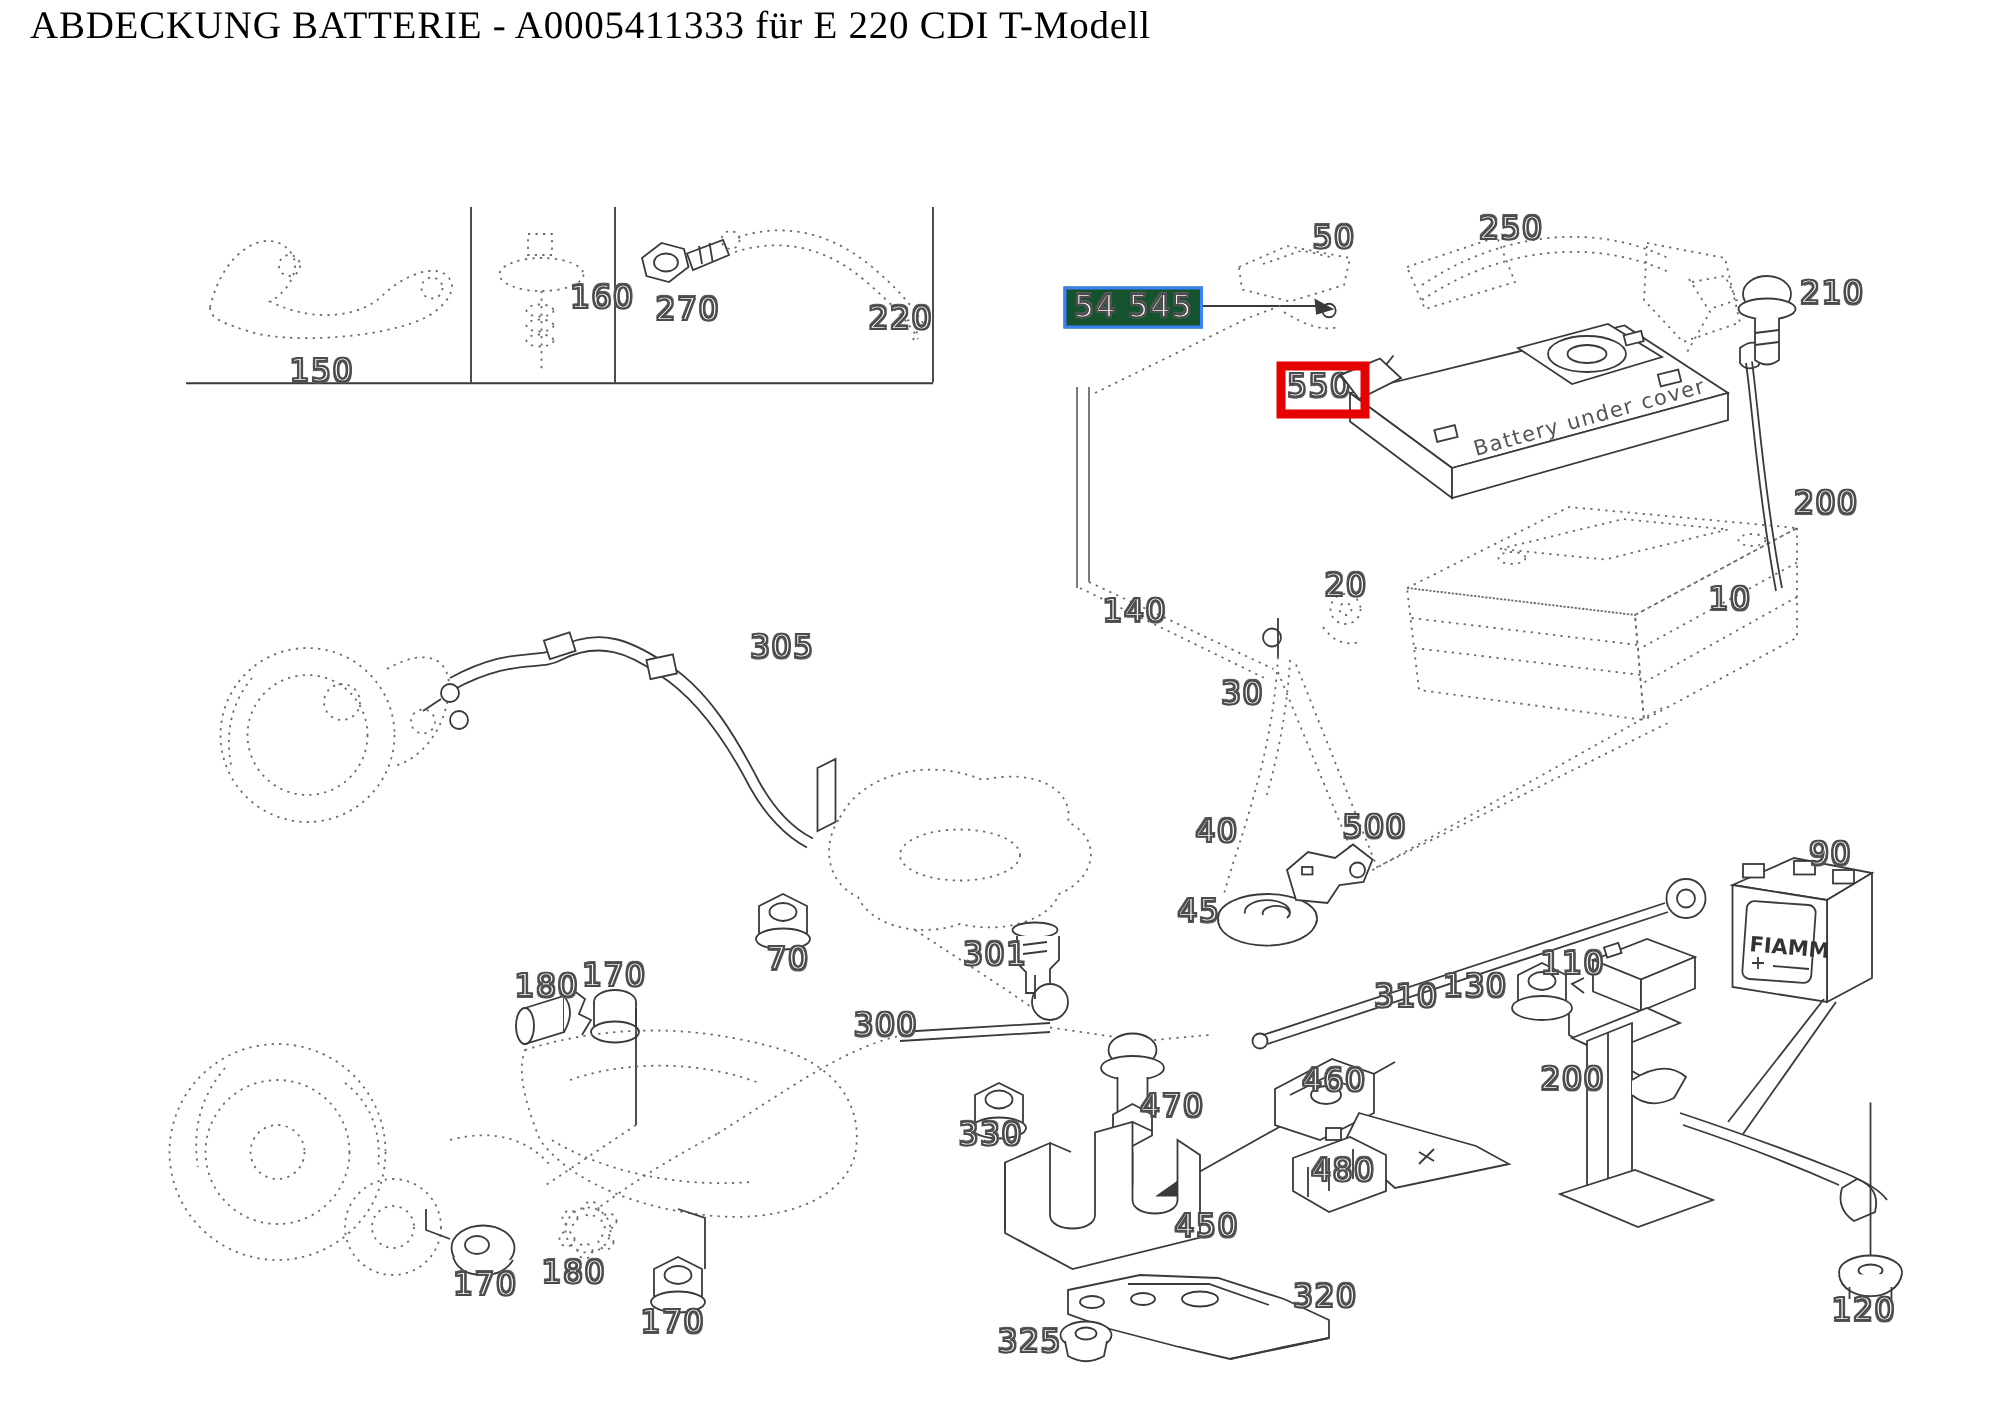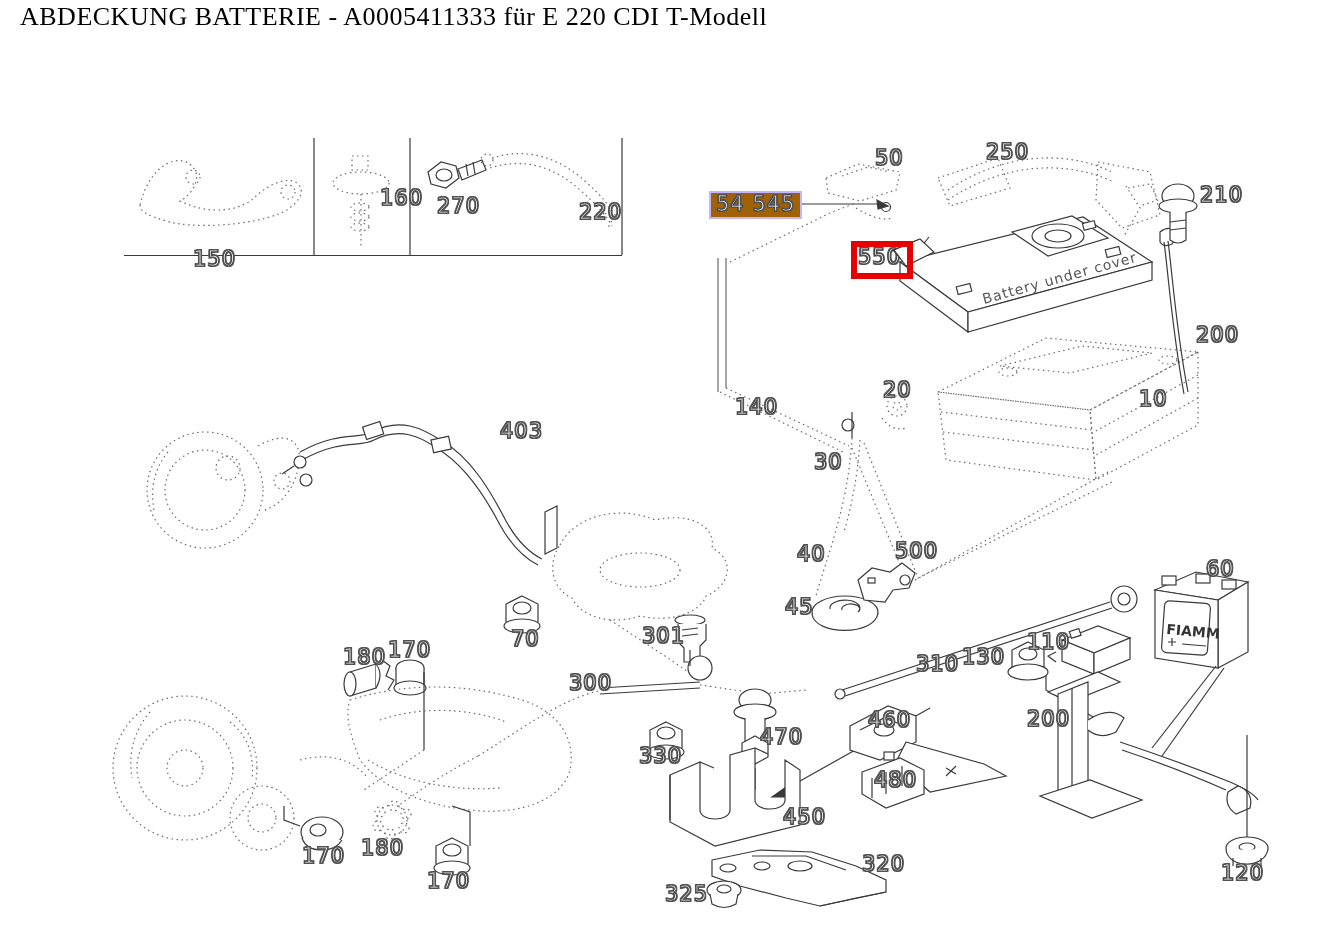--- a/index.html
+++ b/index.html
@@ -8,21 +8,21 @@
   #page-title{position:absolute;left:20px;top:2px;font-family:"Liberation Serif",serif;
          font-size:26px;color:#000;white-space:nowrap;letter-spacing:.5px;}
   #footer-caption{position:absolute;left:141px;top:899px;font-family:"Liberation Serif",serif;
          font-size:20px;color:#111;white-space:nowrap;}
   #diagram-svg{position:absolute;left:0;top:0;z-index:3;}
   #labels .pnum{position:absolute;z-index:4;color:#fff;font-size:21px;line-height:1;
          letter-spacing:1px;white-space:nowrap;cursor:default;
          -webkit-text-stroke:1.2px #4a4a4a;
          text-shadow:-1px -1px 0 #5a5a5a,1px -1px 0 #5a5a5a,-1px 1px 0 #5a5a5a,1px 1px 0 #5a5a5a;}
   #labels .pnum.under{z-index:2;}
-  #labels .pnum.boxed{border:2px solid #c4b5fd;padding:1px 5px 2px 5px;background:#a16207;}
+  #labels .pnum.boxed{border:2px solid #3b82f6;padding:1px 5px 2px 5px;background:#14532d;}
   #highlight-frame{position:absolute;z-index:5;border:6px solid #e60000;background:transparent;}
 </style>
 </head>
 <body>
 
 <div id="stage">
 
   <div id="page-title">ABDECKUNG BATTERIE - A0005411333 für E 220 CDI T-Modell</div>
 
   <svg id="diagram-svg" width="1326" height="938" viewBox="0 0 1326 938">
@@ -365,51 +365,51 @@
         <path d="M470,846 L470,812 L452,806" fill="none"></path>
       </g>
 
       <g fill="#fff">
         <polygon points="894,250 920,239 934,252 906,266"></polygon>
       </g>
     </g>
   </svg>
 
   <div id="labels">
-      <div class="pnum" style="left: 193px; top: 237px; margin-top: 12px;">150</div>
+      <div class="pnum" style="left: 193px; top: 237px;">150</div>
       <div class="pnum" style="left: 380px; top: 188px;">160</div>
       <div class="pnum" style="left: 437px; top: 196px;">270</div>
       <div class="pnum" style="left: 579px; top: 202px;">220</div>
       <div class="pnum" style="left: 875px; top: 148px;">50</div>
       <div class="pnum boxed" style="left: 709px; top: 191px;">54 545</div>
       <div class="pnum under" style="left: 858px; top: 247px;">550</div>
       <div class="pnum" style="left: 986px; top: 142px;">250</div>
       <div class="pnum" style="left: 1200px; top: 185px;">210</div>
       <div class="pnum" style="left: 1196px; top: 292px; margin-top: 33px;">200</div>
       <div class="pnum" style="left: 735px; top: 397px;">140</div>
       <div class="pnum" style="left: 883px; top: 380px;">20</div>
       <div class="pnum" style="left: 1139px; top: 389px;">10</div>
       <div class="pnum" style="left: 814px; top: 452px;">30</div>
       <div class="pnum" style="left: 797px; top: 544px;">40</div>
       <div class="pnum" style="left: 895px; top: 541px;">500</div>
       <div class="pnum under" style="left: 785px; top: 597px;">45</div>
-      <div class="pnum" style="left: 500px; top: 421px;">403</div>
+      <div class="pnum" style="left: 500px; top: 421px;">305</div>
       <div class="pnum" style="left: 511px; top: 629px;">70</div>
       <div class="pnum" style="left: 642px; top: 626px;">301</div>
       <div class="pnum" style="left: 343px; top: 647px;">180</div>
       <div class="pnum" style="left: 388px; top: 640px;">170</div>
       <div class="pnum" style="left: 569px; top: 673px;">300</div>
       <div class="pnum" style="left: 639px; top: 746px;">330</div>
       <div class="pnum" style="left: 760px; top: 727px;">470</div>
       <div class="pnum" style="left: 868px; top: 710px;">460</div>
       <div class="pnum" style="left: 874px; top: 770px;">480</div>
       <div class="pnum" style="left: 916px; top: 654px;">310</div>
       <div class="pnum" style="left: 962px; top: 647px;">130</div>
       <div class="pnum" style="left: 1027px; top: 632px;">110</div>
-      <div class="pnum" style="left: 1206px; top: 559px;">60</div>
+      <div class="pnum" style="left: 1206px; top: 559px;">90</div>
       <div class="pnum" style="left: 1027px; top: 709px;">200</div>
       <div class="pnum" style="left: 783px; top: 807px;">450</div>
       <div class="pnum" style="left: 862px; top: 854px;">320</div>
       <div class="pnum" style="left: 665px; top: 884px;">325</div>
       <div class="pnum" style="left: 1221px; top: 863px;">120</div>
       <div class="pnum" style="left: 302px; top: 846px;">170</div>
       <div class="pnum" style="left: 361px; top: 838px;">180</div>
       <div class="pnum" style="left: 427px; top: 871px;">170</div>
     </div>
 

